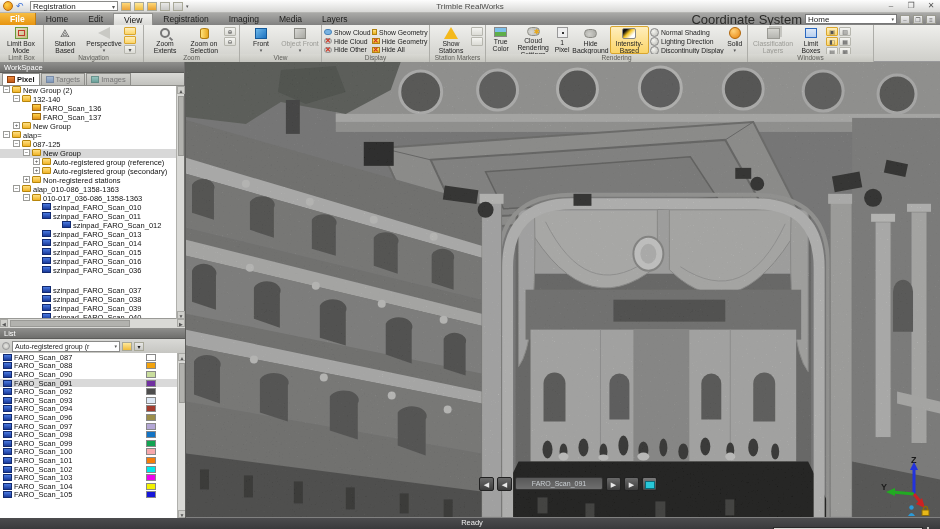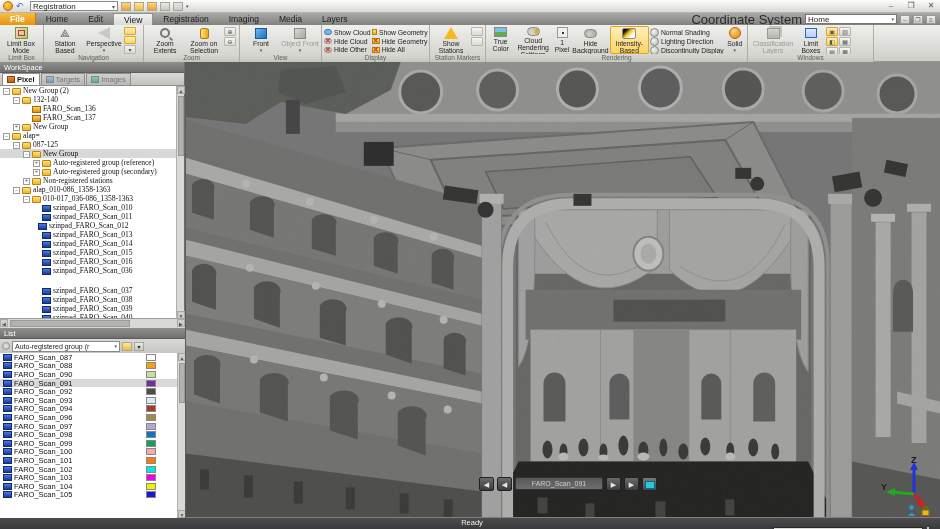--- a/index.html
+++ b/index.html
@@ -88,21 +88,21 @@
   .panel-title { height:11px; background:linear-gradient(#8f8f8d,#6f6f6d); color:#fff; font-size:7.5px; line-height:11px; padding-left:4px; border-bottom:1px solid #5c5c5a; }
   #ws-tabs { height:13px; background:linear-gradient(#d9d9d6,#c2c2be); display:flex; align-items:flex-end; padding-left:2px; gap:1px; border-bottom:1px solid #8e8e8a; }
   .ws-tab { height:12px; display:flex; align-items:center; gap:2px; padding:0 4px; font-size:7.5px; border:1px solid #8e8e8a; border-bottom:none; background:linear-gradient(#cfcfcb,#b8b8b4); color:#777; }
   .ws-tab.active { background:#fff; color:#111; font-weight:bold; }
   .ws-tab .tico { width:8px; height:7px; }
   .tico-scans { background:linear-gradient(#f08a3a,#c05a1a); border:1px solid #904010; }
   .tico-targets { background:linear-gradient(#8ab0e0,#4a78b8); border:1px solid #3a5a90; opacity:.55; }
   .tico-images { background:linear-gradient(#6ac0b8,#2a8880); border:1px solid #1a6860; opacity:.55; }
 
   #tree { position:absolute; left:0; top:24px; width:177px; height:233px; background:#fff; overflow:hidden; border-bottom:1px solid #9a9a96; }
-  .trow { display:flex; align-items:flex-end; height:9px; white-space:nowrap;font-family:Liberation Serif, serif; }
+  .trow { display:flex; align-items:flex-start; height:9px; white-space:nowrap; }
   .trow.sel { background:#d8d8d8; }
   .texp { width:7px; height:7px; border:1px solid #9a9a96; background:#fff; font-size:6px; line-height:5px; text-align:center; color:#444; margin-right:2px; flex:none; }
   .texp.none { visibility:hidden; }
   .ticon { width:9px; height:7px; margin-right:2px; flex:none; }
   .ticon.folder { background:linear-gradient(#ffe082,#f0b429); border:1px solid #b8860b; border-radius:1px 1px 0 0; }
   .ticon.scan-blue { background:linear-gradient(#4a7ae0,#1a3a9a); border:1px solid #122a70; }
   .ticon.scan-yellow { background:linear-gradient(#ffd24a,#e09018); border:1px solid #a06a10; }
   .tlabel { font-size:7.5px; color:#111; }
 
   #tree-vscroll { position:absolute; right:0; top:24px; width:8px; height:233px; background:#d9d9d6; border-left:1px solid #b0b0ac; }
@@ -161,20 +161,21 @@
         <span>Registration</span>
         <span class="car">▾</span>
       </span>
       <span class="mini-sq sq-folder qat-ico"></span>
       <span class="mini-sq sq-search qat-ico"></span>
       <span class="mini-sq sq-import qat-ico"></span>
       <span class="mini-sq sq-save qat-ico"></span>
       <span class="mini-sq sq-save qat-ico"></span>
       <span class="car">▾</span>
     </div>
+    <div id="win-title">Trimble RealWorks</div>
     <div id="win-controls">
       <span class="wbtn">–</span>
       <span class="wbtn">❐</span>
       <span class="wbtn">✕</span>
     </div>
   </div>
 
   <div id="tabrow">
     <div id="tabs-container" style="display: flex; align-items: flex-end;">
         <div class="mtab file"><span>File</span></div>
@@ -486,21 +487,21 @@
         <div class="trow" style="padding-left: 33px;">
     <span class="texp none"></span>
     <span class="ticon scan-blue"></span>
     <span class="tlabel">szinpad_FARO_Scan_010</span>
   </div>
         <div class="trow" style="padding-left: 33px;">
     <span class="texp none"></span>
     <span class="ticon scan-blue"></span>
     <span class="tlabel">szinpad_FARO_Scan_011</span>
   </div>
-        <div class="trow" style="padding-left: 29px;">
+        <div class="trow" style="padding-left: 29px; margin-left: 24px;">
     <span class="texp none"></span>
     <span class="ticon scan-blue"></span>
     <span class="tlabel">szinpad_FARO_Scan_012</span>
   </div>
         <div class="trow" style="padding-left: 33px;">
     <span class="texp none"></span>
     <span class="ticon scan-blue"></span>
     <span class="tlabel">szinpad_FARO_Scan_013</span>
   </div>
         <div class="trow" style="padding-left: 33px;">

